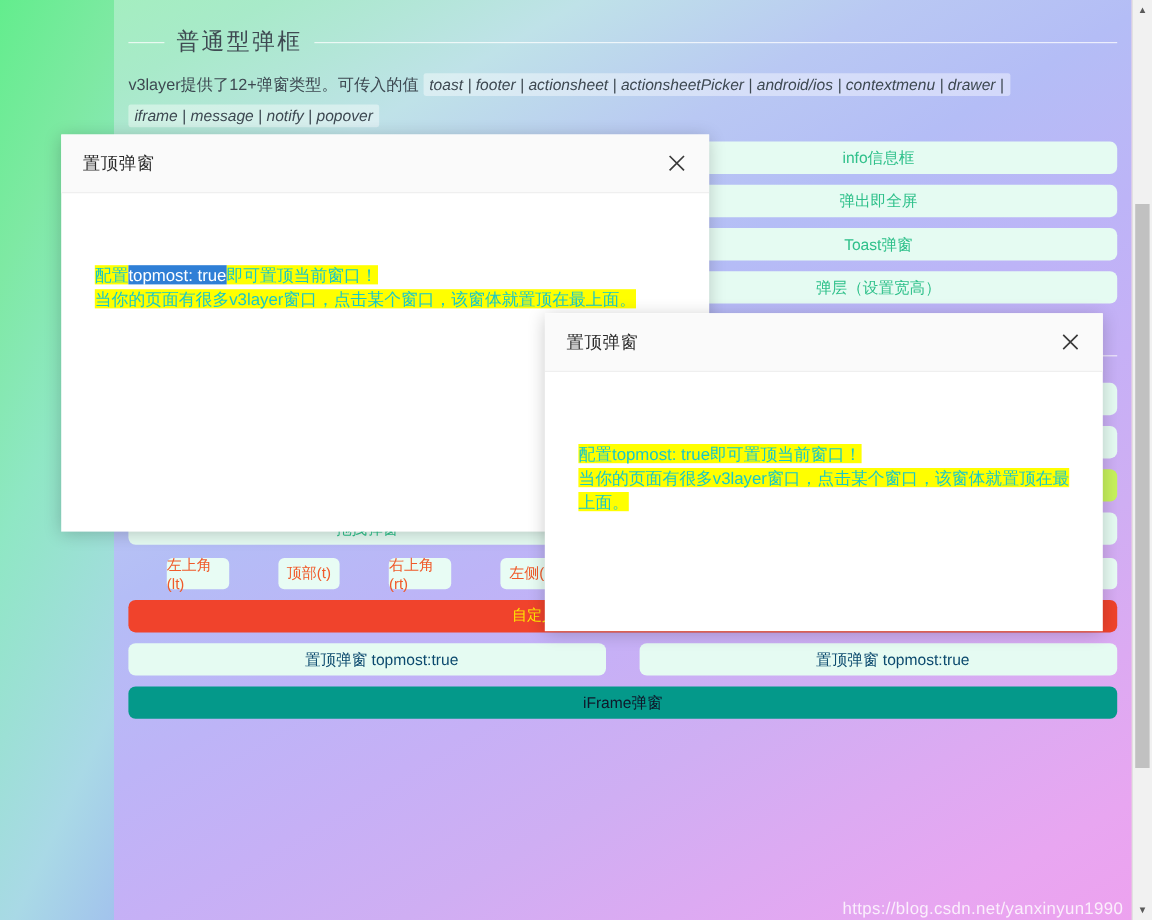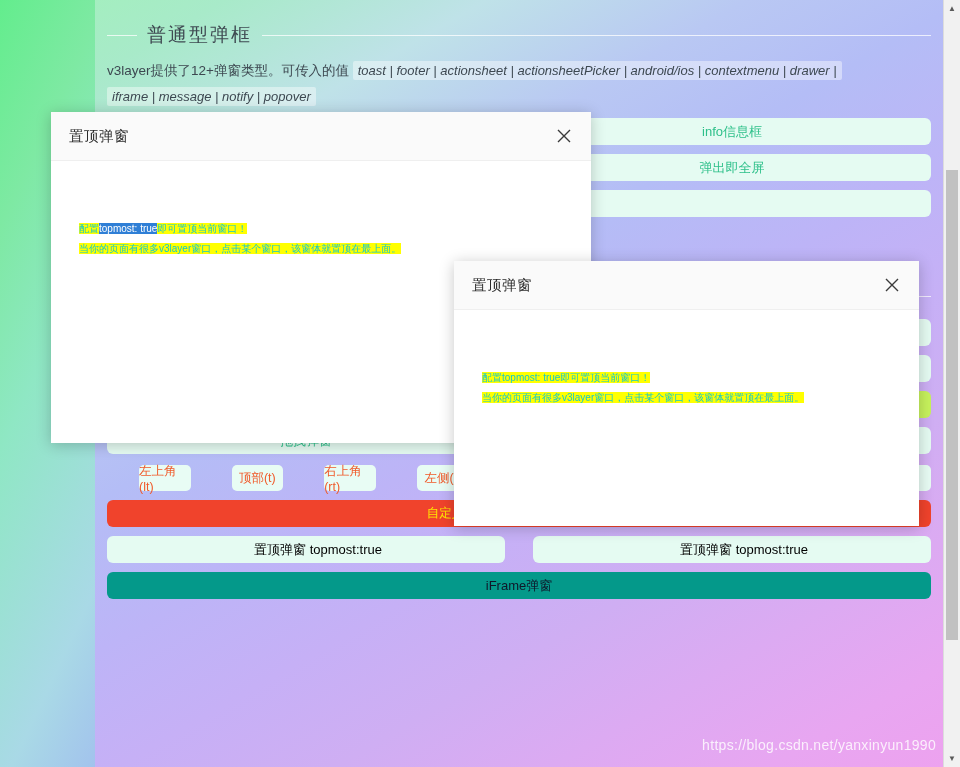--- a/index.html
+++ b/index.html
@@ -96,21 +96,21 @@
     font-size: 13px;
     color: #2ec08a;
     cursor: pointer;
     user-select: none;
     box-sizing: border-box;
   }
   .btn.blue  { color: #3b6fe0; }
   .btn.green-bg { background: #c7f25c; color: #ff2d13; }
   .btn.red-bg   { background: #f0432c; color: #ffe600; font-size: 12.5px; }
   .btn.teal-bg  { background: #04998a; color: #0f172a; }
-  .btn.topmost  { color: #000000; font-size: 13px; padding-left: 24px; }
+  .btn.topmost  { color: #0c4a6e; font-size: 13px; padding-left: 24px; }
 
   .hl-yellow-italic {
     background: #ffe600;
     font-style: italic;
     font-weight: bold;
   }
 
   
   .chips {
     display: flex;
@@ -162,41 +162,41 @@
     align-items: center;
     justify-content: center;
     cursor: pointer;
     color: #3a3a3a;
   }
   .modal-body {
     padding: 58px 0 0 0;
     box-sizing: border-box;
   }
   .modal-text {
-    font-size: 10px;
+    font-size: 14px;
     line-height: 20px;
     color: #18c8c8;
     padding: 0 22px 0 28px;
   }
   .modal-text .hl { background: #ffff00; }
   .modal-text .sel {
     background: #2f7fd6;
     color: #ffffff;
   }
 
   #modal-1 { left: 38px; top: 112px; width: 540px; height: 331px; }
   #modal-1 .modal-body { height: 282px; }
   #modal-2 { left: 441px; top: 261px; width: 465px; height: 265px; }
   #modal-2 .modal-body { height: 216px; }
 
   
   #watermark {
     position: absolute;
     right: 24px;
-    bottom: 14px;
+    bottom: 2px;
     font-size: 14px;
     color: rgba(255,255,255,0.82);
     letter-spacing: 0.3px;
     pointer-events: none;
   }
 
   
   #scrollbar {
     position: absolute;
     right: 0;
@@ -246,20 +246,21 @@
     </div>
 
     <div class="grid">
       <div class="btn"></div>
       <div class="btn">info信息框</div>
 
       <div class="btn"></div>
       <div class="btn">弹出即全屏</div>
 
       <div class="btn"></div>
+      <div class="btn">Toast弹窗</div>
 
       <div class="btn"></div>
       <div class="btn">弹层（设置宽高）</div>
     </div>
 
     <div class="section-head" style="padding-top:30px;">
       <span class="sh-dash"></span>
       <span class="sh-text">扩展示例</span>
       <span class="sh-line"></span>
     </div>

